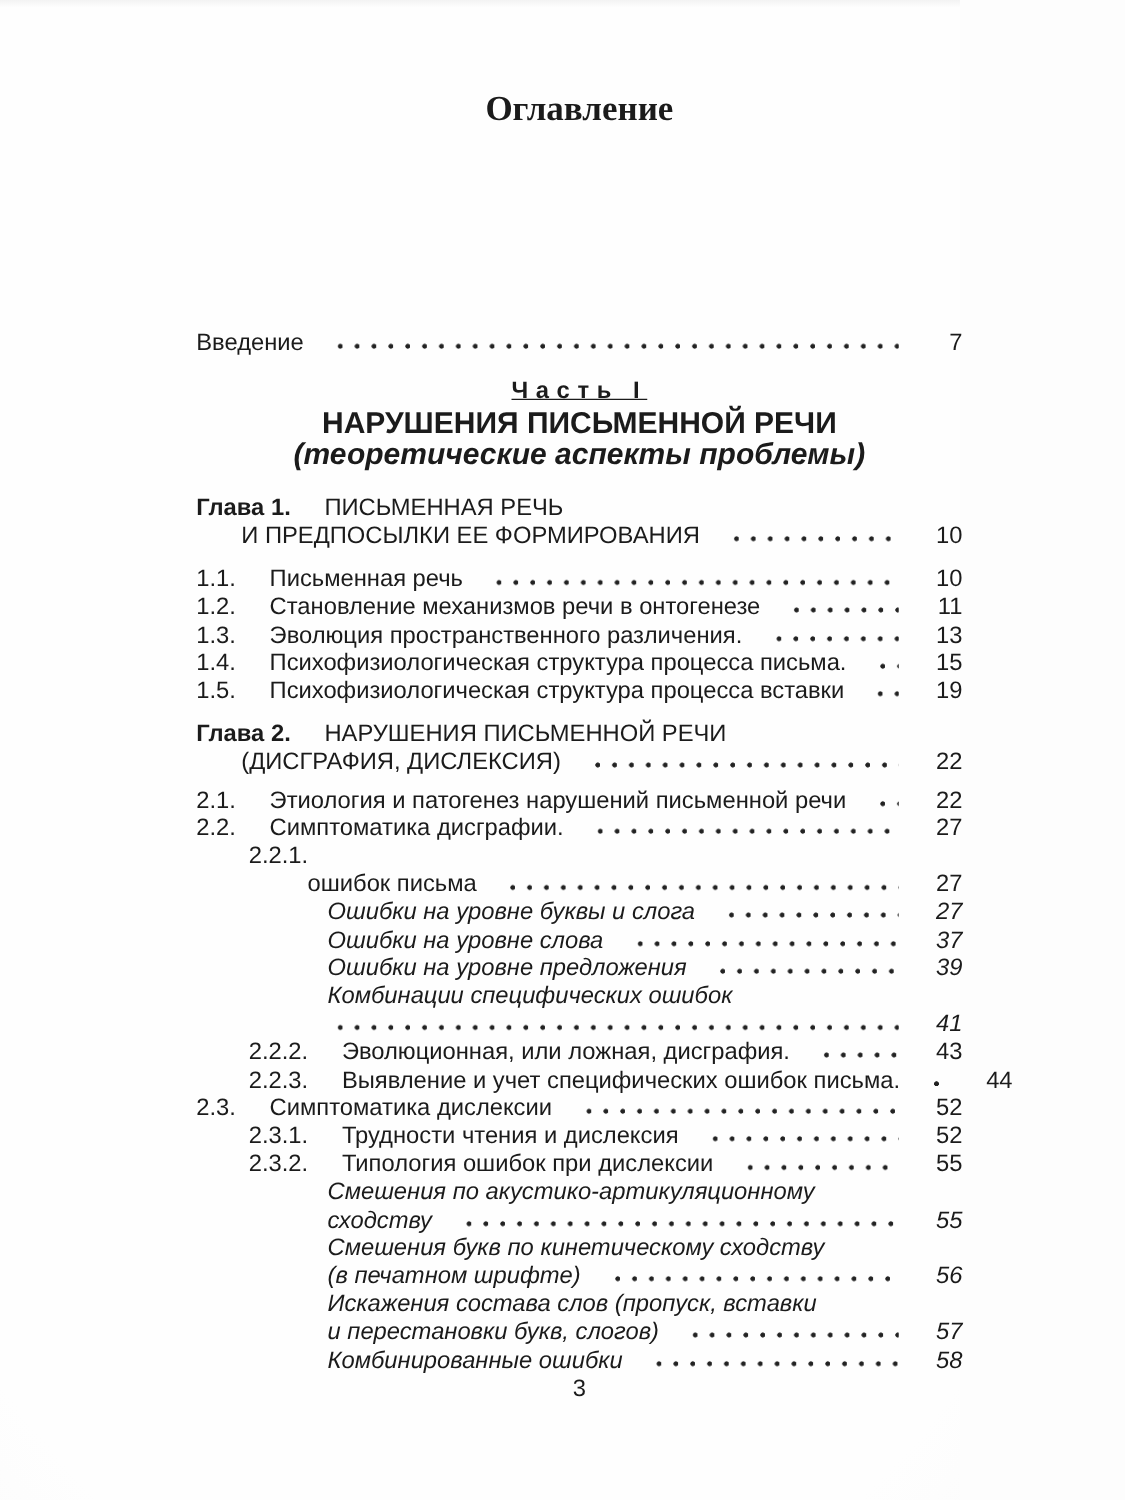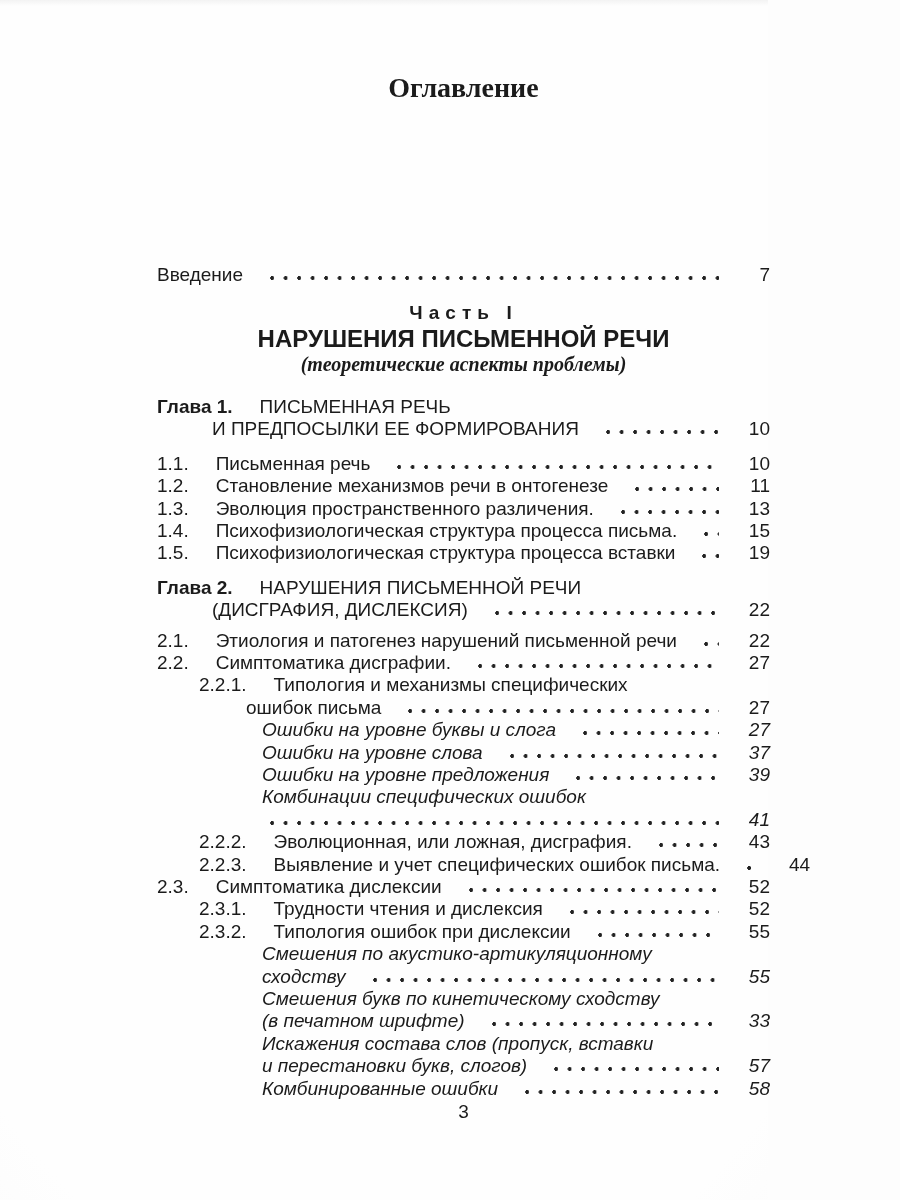--- a/index.html
+++ b/index.html
@@ -25,38 +25,38 @@
     font-weight: 700;
     font-size: 28px;
     line-height: 34px;
     text-align: center;
     padding-top: 71px;
   }
   .toc-list { margin-top: 159px; font-size: 19px; line-height: 22.4px; }
 
   
   .part { text-align: center; }
-  .part .kicker   { font-weight: 700; font-size: 19px; line-height: 25px; letter-spacing: 0.32em; }
+  .part .kicker   { font-weight: 700; font-size: 19px; line-height: 25px; letter-spacing: 0.32em; text-decoration: underline; }
   .part .title    { font-weight: 700; font-size: 24px; line-height: 28px; }
-  .part .subtitle { font-weight: 700; font-style: italic; font-size: 20px; line-height: 22.5px; font-family: Liberation Serif, serif; }
+  .part .subtitle { font-weight: 700; font-style: italic; font-size: 24px; line-height: 22.5px; }
 
   
   .entry.ind0 { padding-left: 0; }
   .entry.ind1 { padding-left: 42px; }
   .entry.ind2 { padding-left: 105px; }
   .entry.it   { font-style: italic; }
 
   .gap-a { margin-top: 14px; }
   .gap-b { margin-top: 20px; }
   .gap-c { margin-top: 12px; }
   .gap-d { margin-top: 12px; }
   .gap-e { margin-top: 8px; }
 
   .line { display: flex; align-items: baseline; gap: 19px; }
-  .line.cont-chapter { margin-left: 55px; justify-content: space-between; }
+  .line.cont-chapter { margin-left: 36px; justify-content: space-between; }
   .line.cont-deep    { margin-left: 47px; }
   .line.cont-none    { margin-left: 0; }
 
   .prefix { margin-right: 0.42em; white-space: nowrap; }
   .chapter .prefix { font-weight: 700; }
   .txt { white-space: nowrap; }
 
   .leader {
     flex: 1 1 auto;
     height: 6px;
@@ -169,21 +169,20 @@
           <div class="line">
             <span class="prefix">2.2.</span>
             <span class="txt">Симптоматика дисграфии.</span>
             <span class="leader"></span>
             <span class="pg">27</span>
           </div>
         </div>
         <div class="entry ind1">
           <div class="line">
             <span class="prefix">2.2.1.</span>
-            <span class="txt">Типология и механизмы специфических</span>
           </div>
           <div class="line cont-deep">
             <span class="txt">ошибок письма</span>
             <span class="leader"></span>
             <span class="pg">27</span>
           </div>
         </div>
         <div class="entry ind2 it">
           <div class="line">
             <span class="txt">Ошибки на уровне буквы и слога</span>
@@ -264,21 +263,21 @@
             <span class="pg">55</span>
           </div>
         </div>
         <div class="entry ind2 it">
           <div class="line">
             <span class="txt">Смешения букв по кинетическому сходству</span>
           </div>
           <div class="line cont-none">
             <span class="txt">(в печатном шрифте)</span>
             <span class="leader"></span>
-            <span class="pg">33</span>
+            <span class="pg">56</span>
           </div>
         </div>
         <div class="entry ind2 it">
           <div class="line">
             <span class="txt">Искажения состава слов (пропуск, вставки</span>
           </div>
           <div class="line cont-none">
             <span class="txt">и перестановки букв, слогов)</span>
             <span class="leader"></span>
             <span class="pg">57</span>

